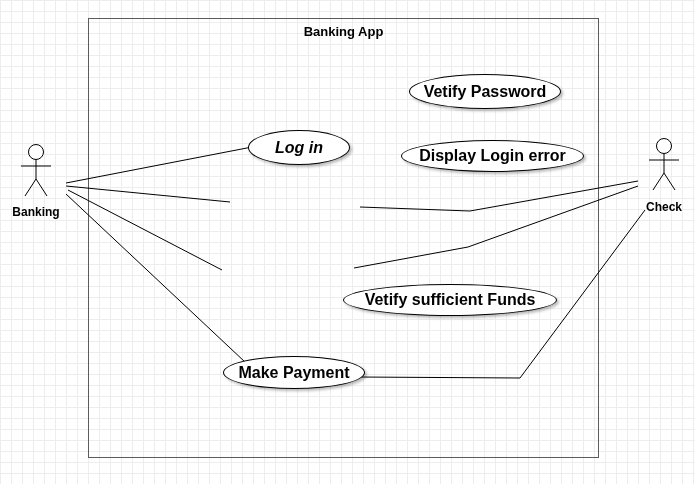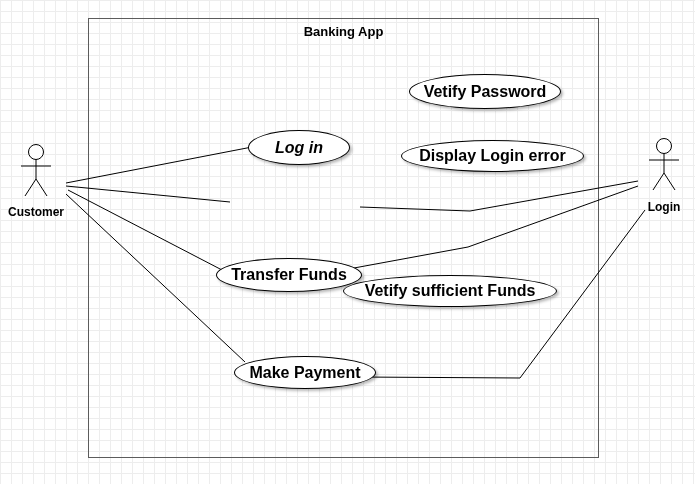--- a/index.html
+++ b/index.html
@@ -91,41 +91,38 @@
     </g>
     <g stroke="#000000" stroke-width="1" fill="none">
       <circle cx="664" cy="146" r="7.5" fill="#ffffff"></circle>
       <line x1="664" y1="153.5" x2="664" y2="173"></line>
       <line x1="649" y1="160" x2="679" y2="160"></line>
       <line x1="664" y1="173" x2="653" y2="190"></line>
       <line x1="664" y1="173" x2="675" y2="190"></line>
     </g>
   </svg>
 
-  <div class="actor-label" style="left:0; top:205px; width:72px;">Customer</div>
-  <div class="actor-label" style="left:634px; top:200px; width:60px;">Login</div>
+  <div class="actor-label" style="left:0; top:205px; width:72px;">Banking</div>
+  <div class="actor-label" style="left:634px; top:200px; width:60px;">Check</div>
 
   <div class="usecase" style="left:409px; top:74px; width:150px; height:33px;">
     <span>Vetify Password</span>
   </div>
 
   <div class="usecase" style="left:248px; top:130px; width:100px; height:33px;font-style:italic;">
     <span>Log in</span>
   </div>
 
   <div class="usecase" style="left:401px; top:140px; width:181px; height:30px;">
     <span>Display Login error</span>
   </div>
 
 
-  <div class="usecase" style="left:216px; top:258px; width:144px; height:32px;">
-    <span>Transfer Funds</span>
-  </div>
 
-  <div class="usecase" style="left:343px; top:275px; width:212px; height:30px;">
+  <div class="usecase" style="left:343px; top:284px; width:212px; height:30px;">
     <span>Vetify sufficient Funds</span>
   </div>
 
-  <div class="usecase" style="left:234px; top:356px; width:140px; height:31px;">
+  <div class="usecase" style="left:223px; top:356px; width:140px; height:31px;">
     <span>Make Payment</span>
   </div>
 
 </div>
 
 </body></html>

